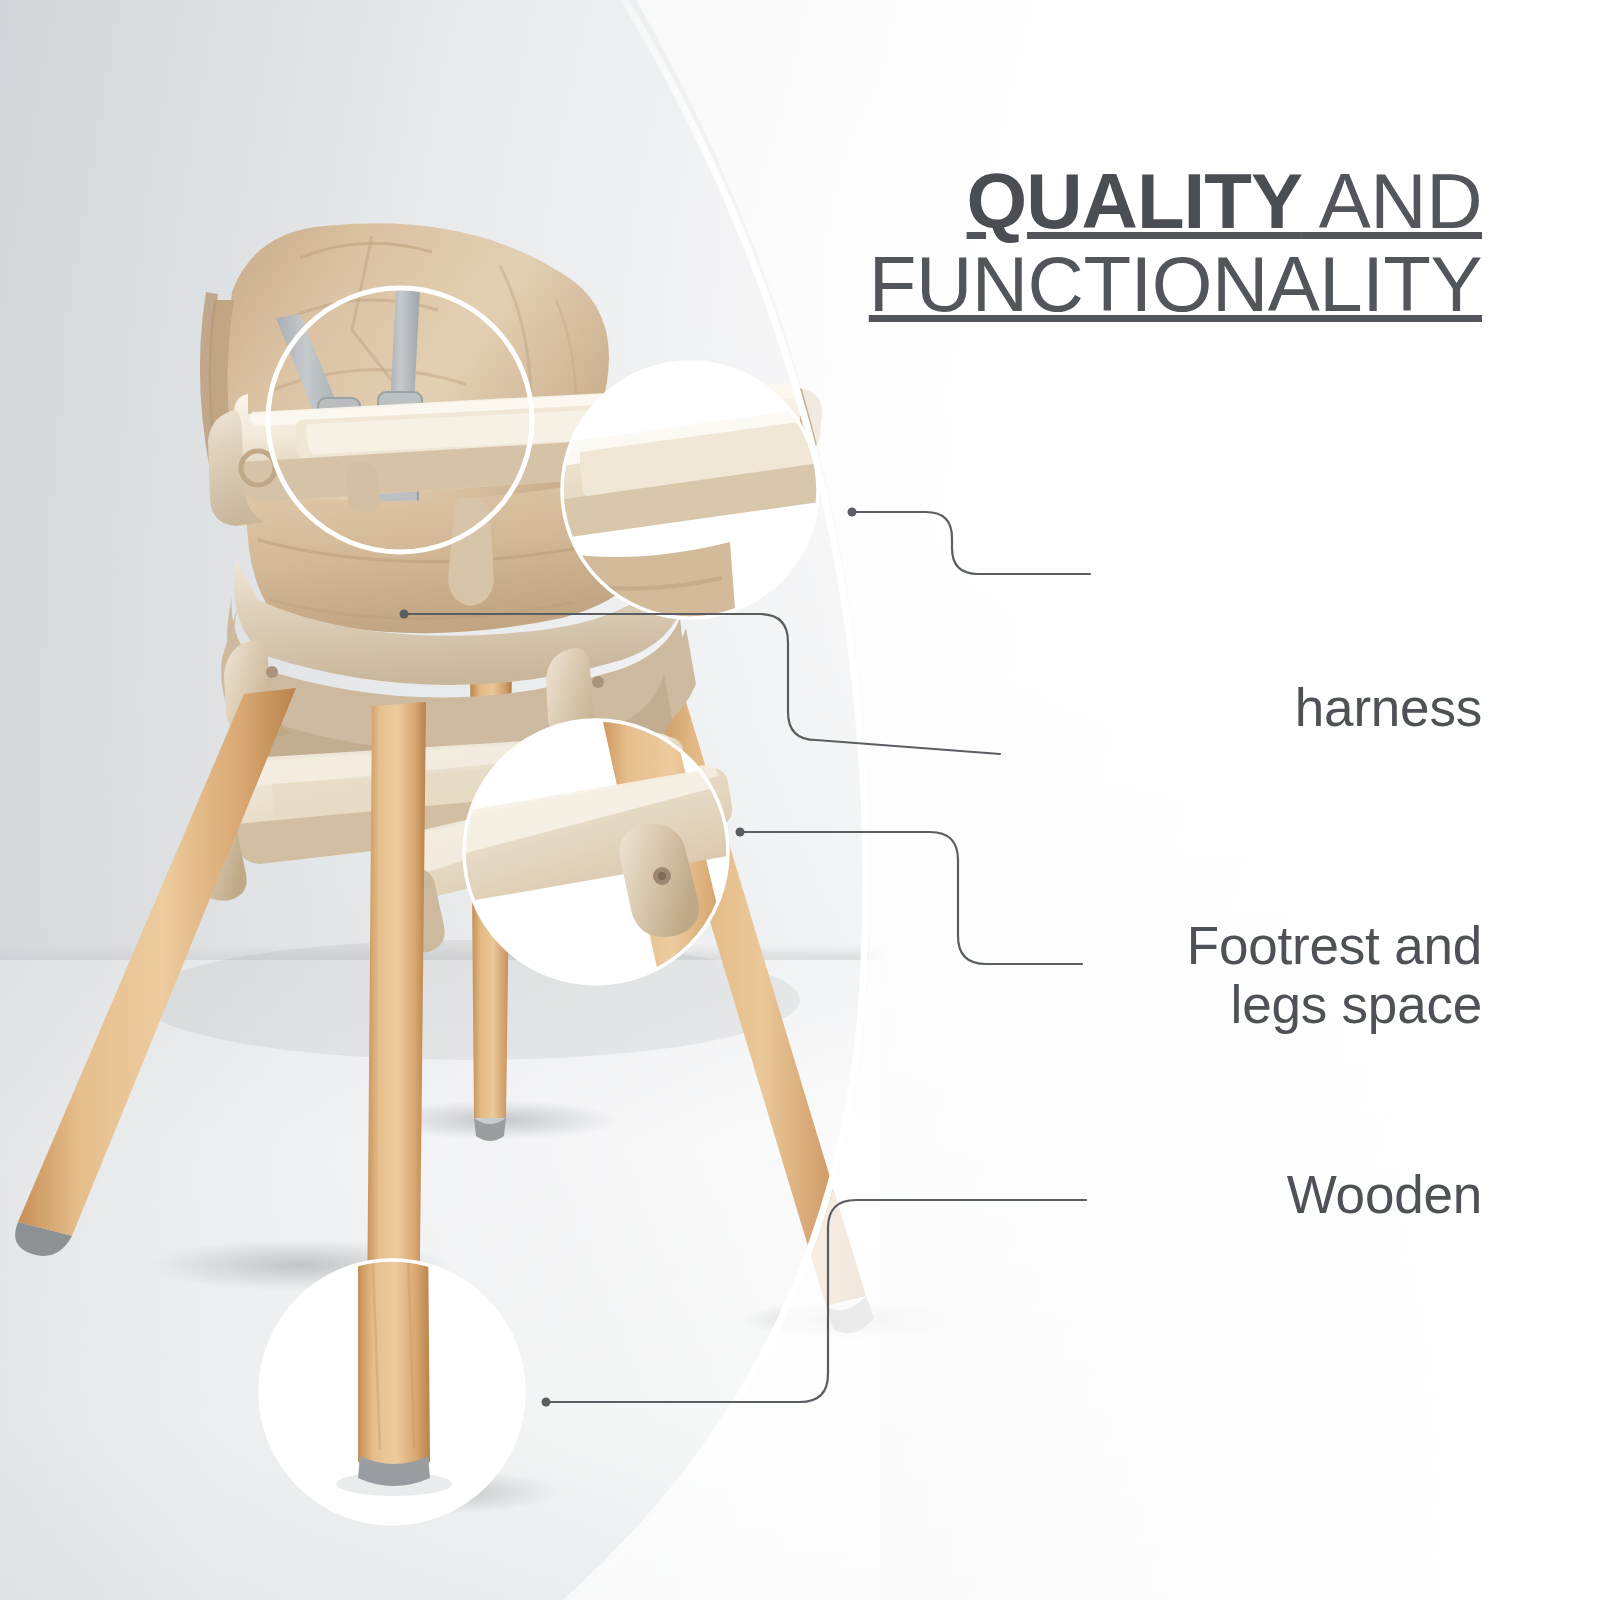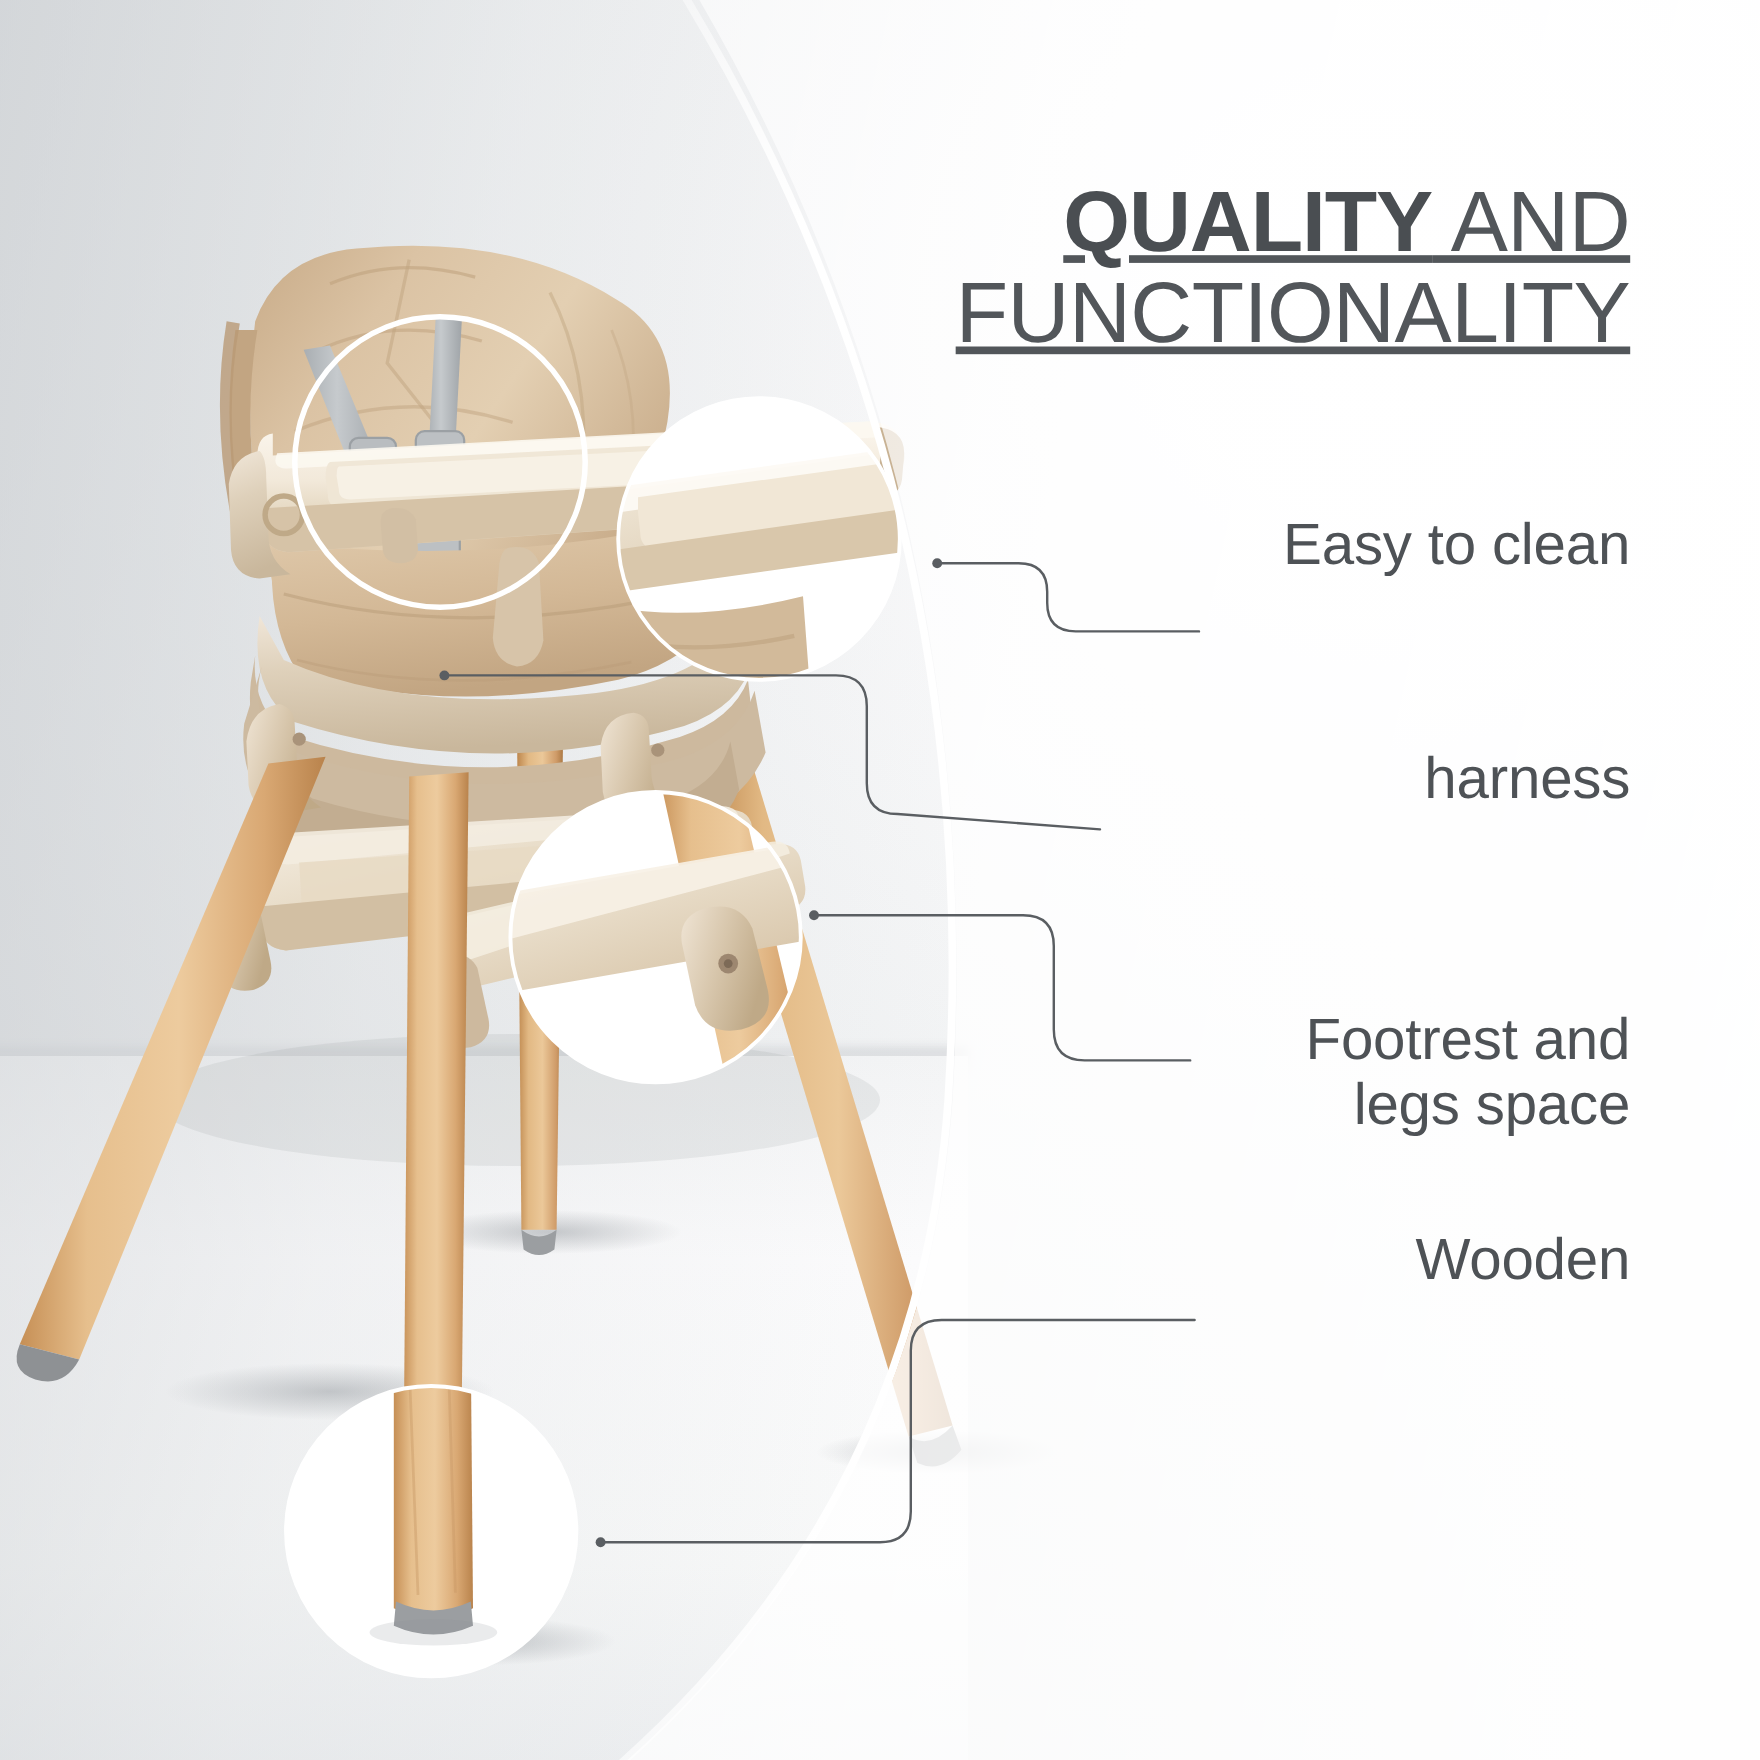--- a/index.html
+++ b/index.html
@@ -51,21 +51,21 @@
   .feat {
     position:absolute; text-align:right;
     font-size:53px; line-height:1.12; font-weight:300; color:#4e5256;
     letter-spacing:-0.2px;
   }
   .feat .fl { display:block; white-space:nowrap; }
 
   #feat-0 { right:118px; top:466px; width:640px; }
   #feat-1 { right:118px; top:678px; width:640px; }
   #feat-2 { right:118px; top:888px; width:640px;margin-top:28px; }
-  #feat-3 { right:118px; top:1116px; width:640px; }
+  #feat-3 { right:118px; top:1165px; width:640px; }
 </style>
 </head>
 <body>
 
 <div id="stage">
 
   <div class="bg-base"></div>
   <div class="floor-edge"></div>
   <div class="floor"></div>
   <div class="bg-vign"></div>
@@ -336,21 +336,20 @@
       <circle cx="546" cy="1402" r="4.5" fill="#5a5e62" stroke="none"></circle>
     </g>
   </svg>
 
   <div class="headline">
     <span class="hl-strong">QUALITY</span><span> AND</span>
     <span class="hl-l2">FUNCTIONALITY</span>
   </div>
 
   <div class="feat" id="feat-0">
-    <span class="fl">Easy to clean</span>
   </div>
 
   <div class="feat" id="feat-1">
     <span class="fl">harness</span>
   </div>
 
   <div class="feat" id="feat-2">
     <span class="fl">Footrest and</span>
     <span class="fl">legs space</span>
   </div>

